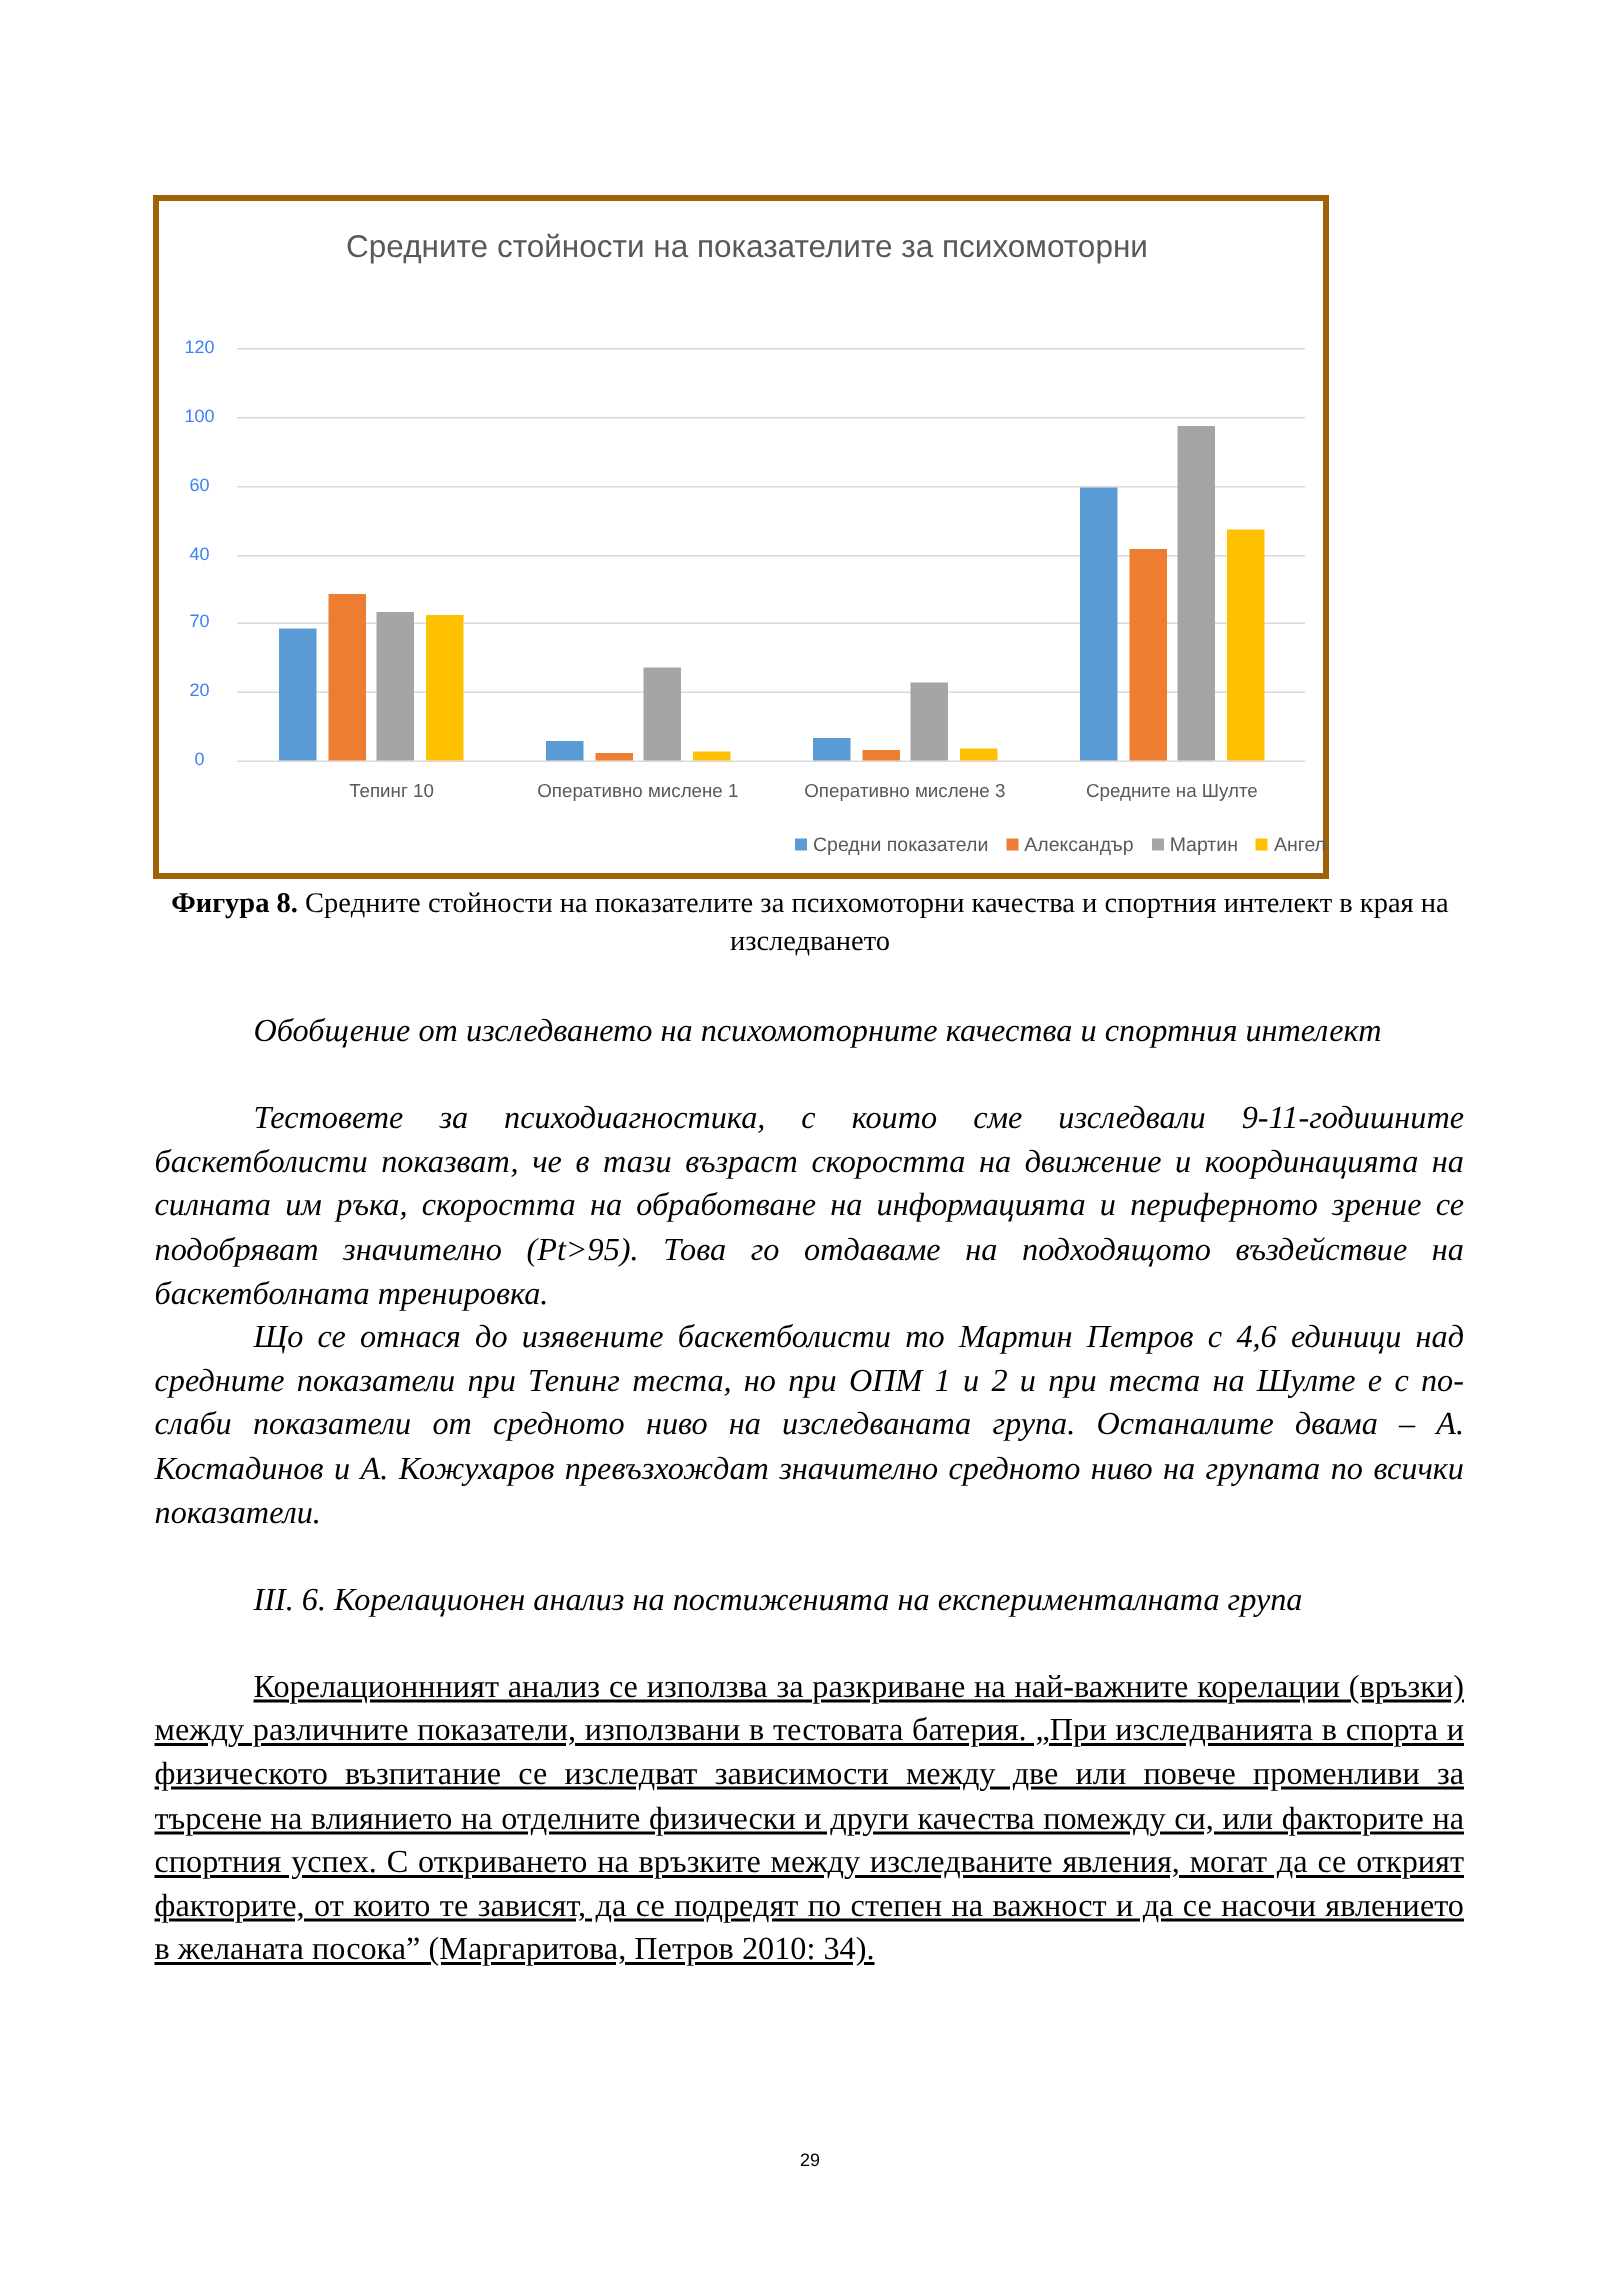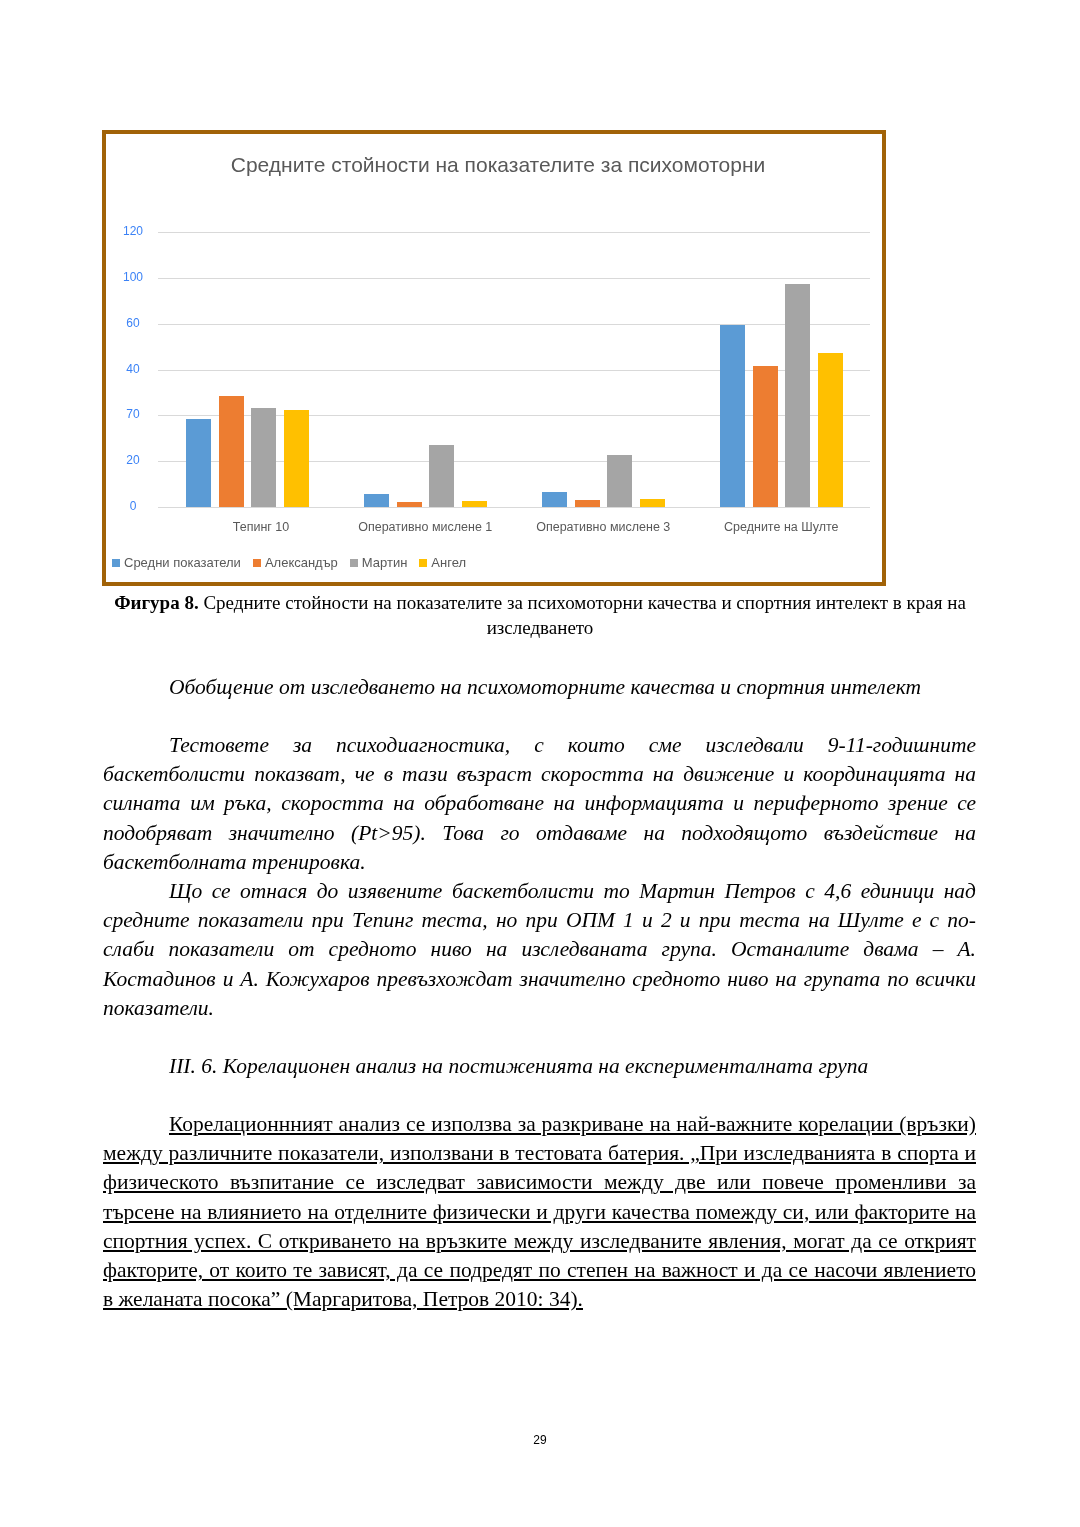--- a/index.html
+++ b/index.html
@@ -3,21 +3,21 @@
 <meta charset="utf-8">
 <style>
   html, body { margin:0; padding:0; background:#ffffff; }
   body { width:1080px; height:1527px; position:relative; overflow:hidden; font-family:"Liberation Serif", serif; color:#000; }
   .chart-box { position:absolute; left:102px; top:130px; width:784px; height:456px; border:4px solid #a16207; box-sizing:border-box; background:#fff; }
   .chart-title { position:absolute; left:0; top:16px; width:784px; text-align:center; font-family:"Liberation Sans", sans-serif; font-size:21px; line-height:29px; color:#595959; }
   .ytick { position:absolute; left:14px; width:26px; text-align:center; font-family:"Liberation Sans", sans-serif; font-size:12px; color:#3b82f6; }
   .grid { position:absolute; left:52px; width:712px; height:1px; background:#d9d9d9; }
   .bar { position:absolute; width:25px; }
   .xcat { position:absolute; top:386px; width:178px; text-align:center; font-family:"Liberation Sans", sans-serif; font-size:12.5px; color:#595959; }
-  .legend { position:absolute; top:421px; left:0; width:784px; text-align:left; font-family:"Liberation Sans", sans-serif; font-size:13px; color:#595959; }
+  .legend { position:absolute; top:421px; left:0; width:784px; text-align:right; font-family:"Liberation Sans", sans-serif; font-size:13px; color:#595959; }
   .legend-item { display:inline-block; margin:0 6px; }
   .swatch { display:inline-block; width:8px; height:8px; margin-right:4px; vertical-align:middle; position:relative; top:-1px; }
   .caption { position:absolute; left:102px; top:590px; width:876px; text-align:center; font-size:19px; line-height:25px; }
   .caption b { font-weight:bold; }
   .text { position:absolute; left:103px; width:873px; font-size:21.5px; line-height:29.2px; text-align:justify; }
   .text p { margin:0; text-indent:66px; }
   .ital { font-style:italic; }
   .page-num { position:absolute; left:0; top:1433px; width:1080px; text-align:center; font-family:"Liberation Sans", sans-serif; font-size:12px; }
 </style>
 </head>

